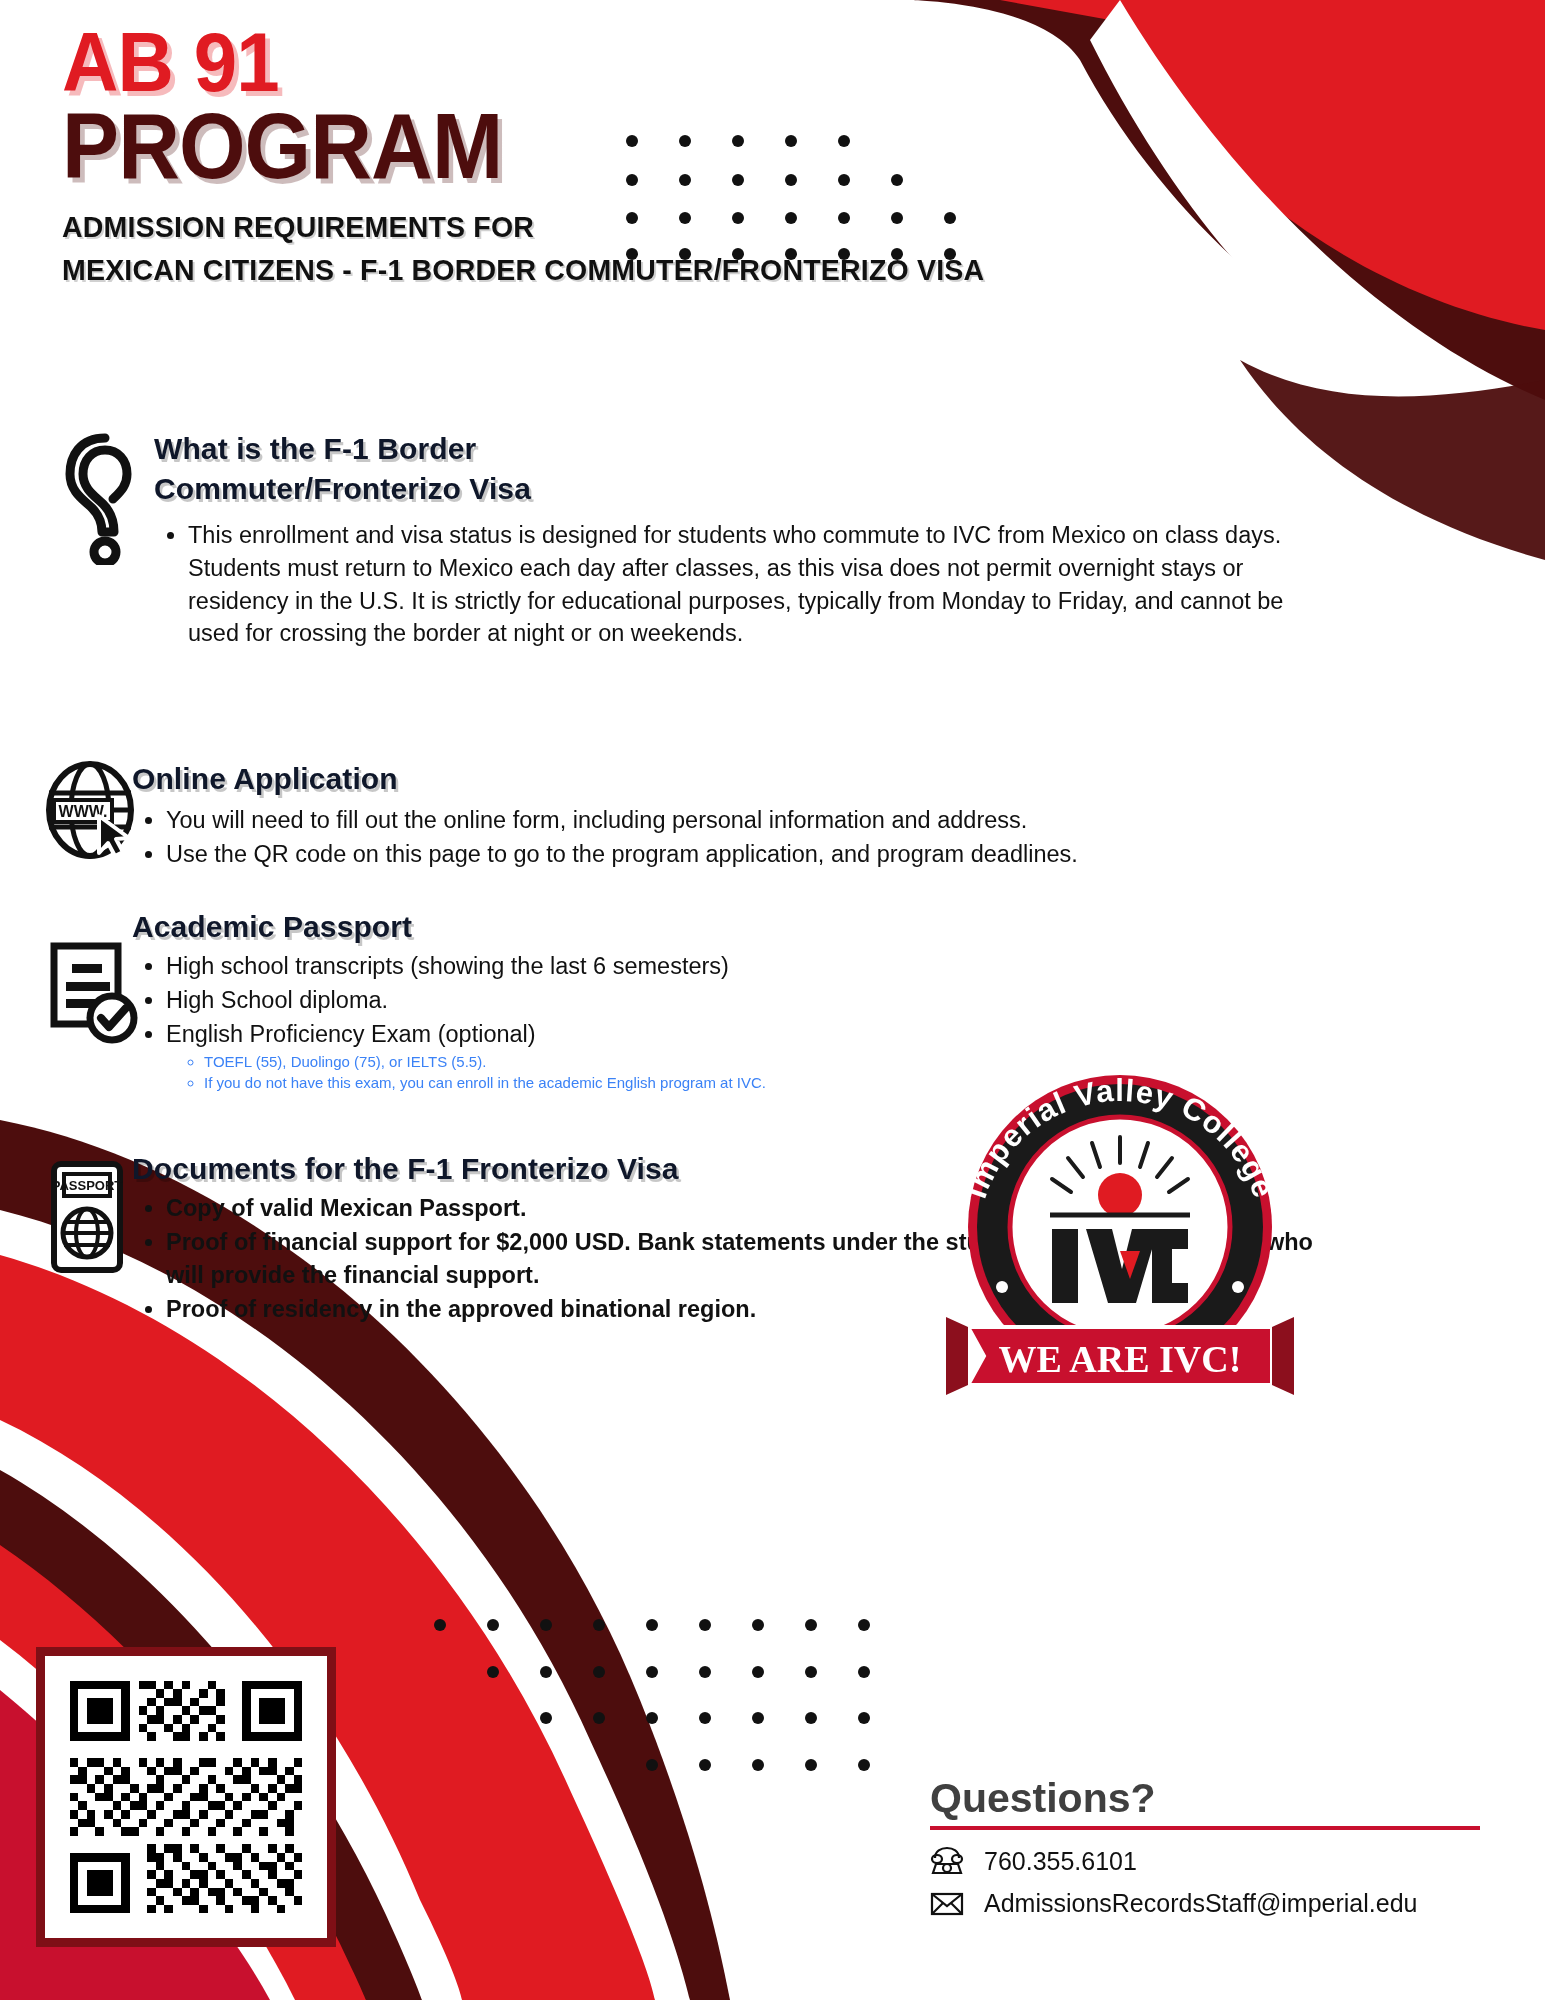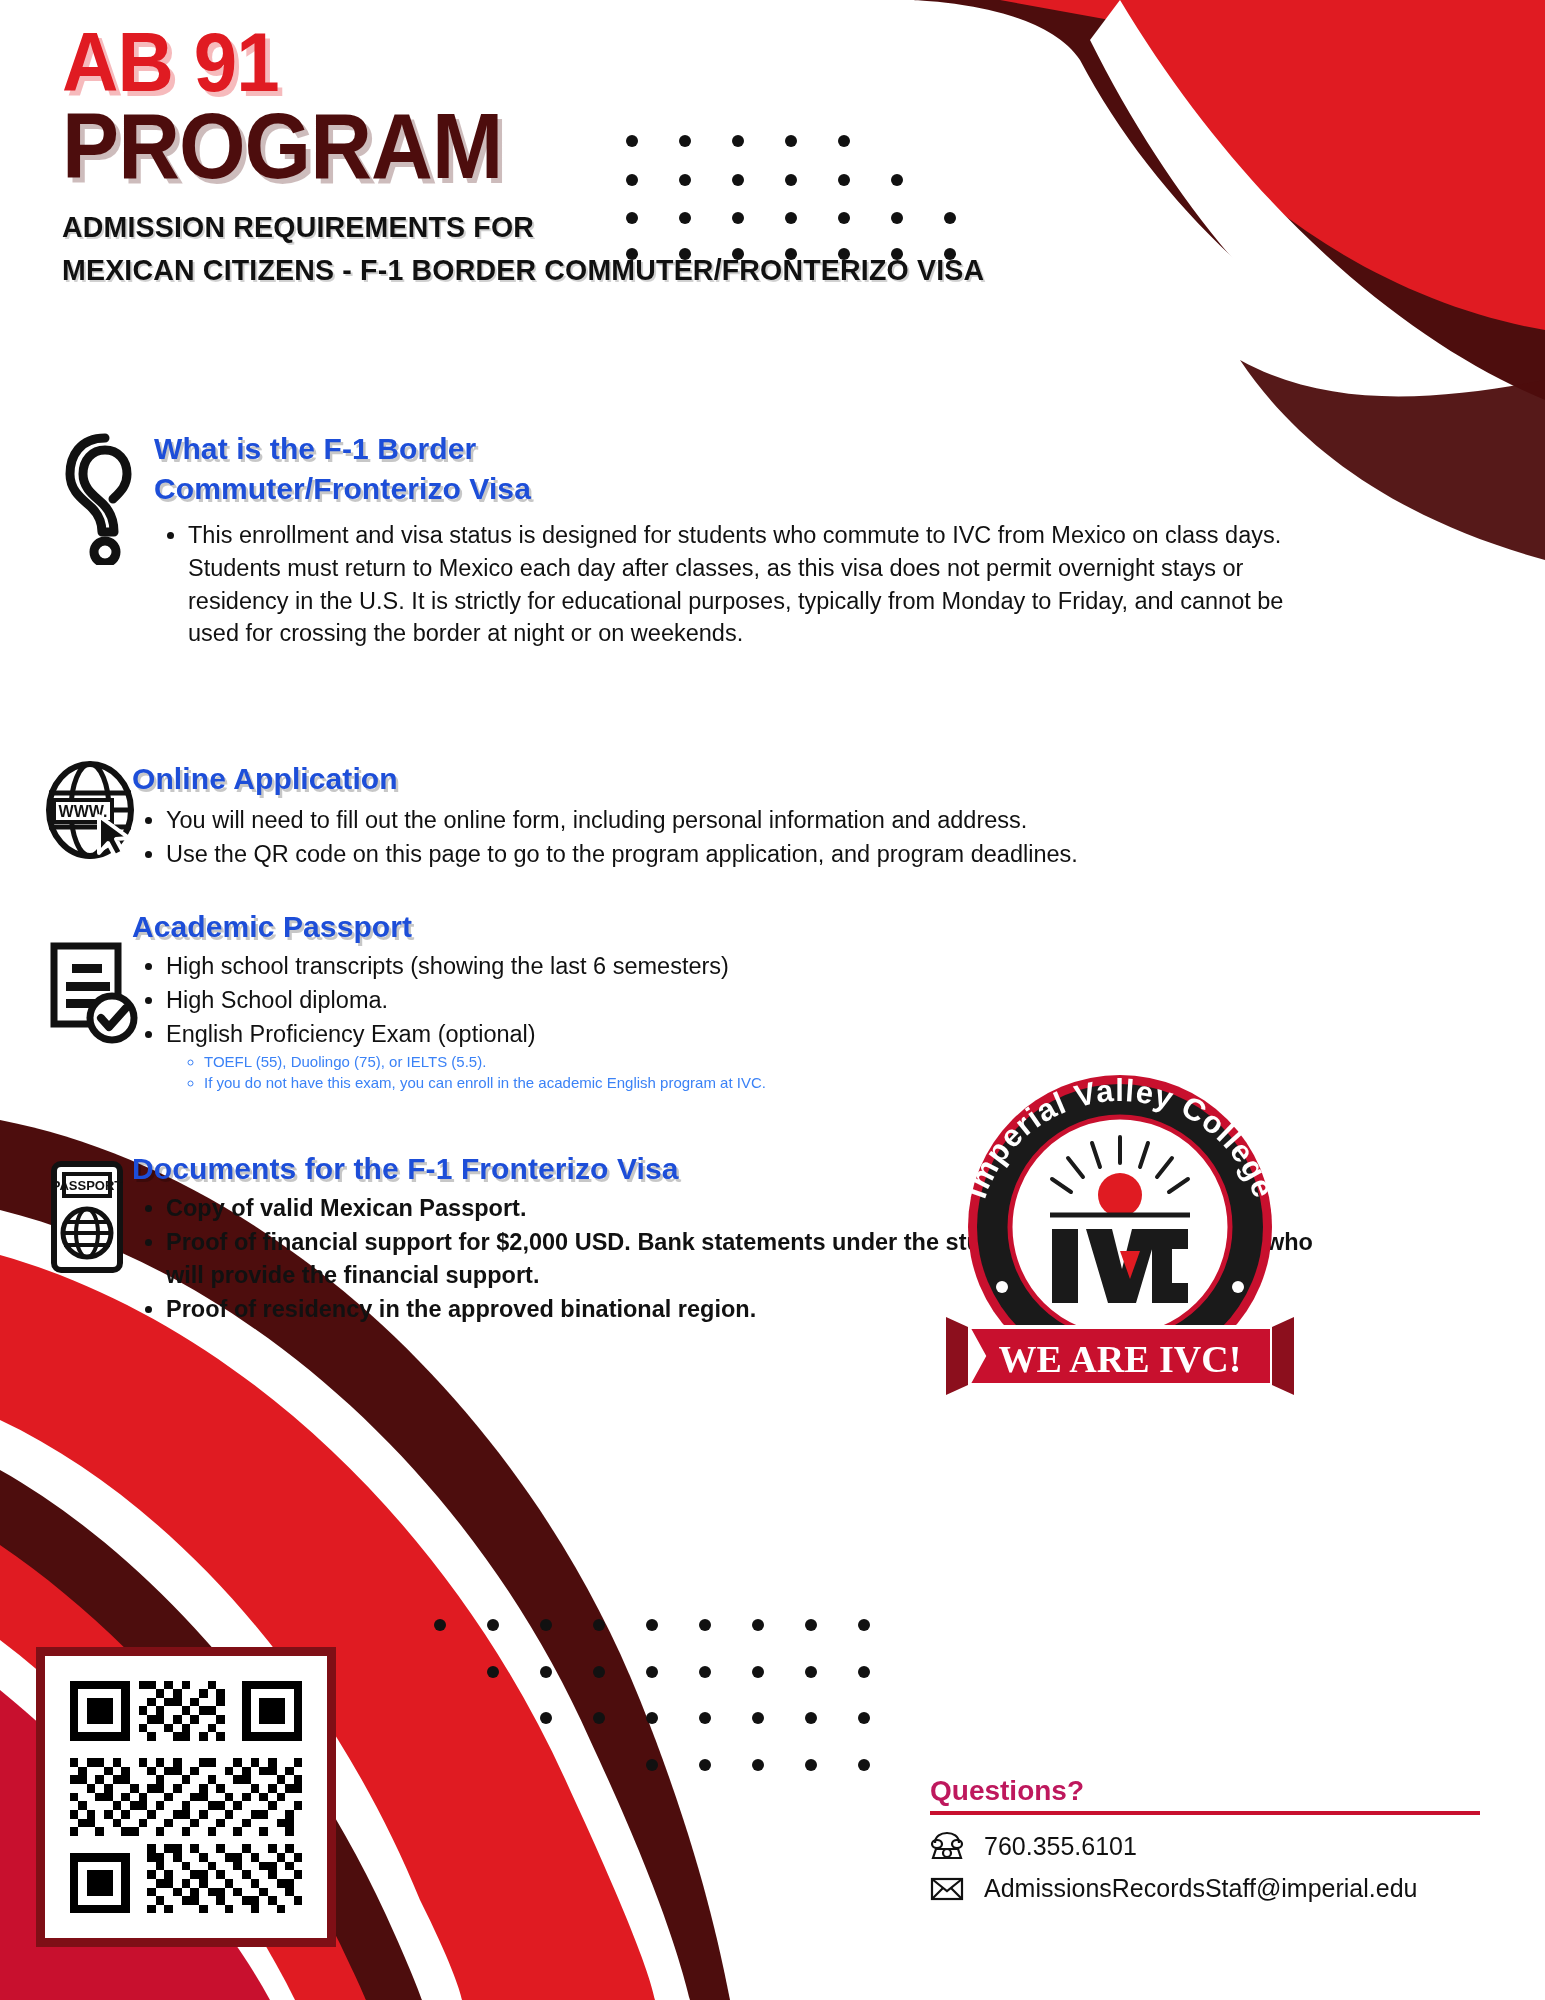--- a/index.html
+++ b/index.html
@@ -35,41 +35,41 @@
     text-shadow:2px 2px 0 rgba(0,0,0,0.18);
     transform:scaleX(0.95);transform-origin:left center;
   }
 
   
   .section{position:absolute;z-index:6;}
   .sec-icon{position:absolute;left:0;top:0;}
   .sec-body{margin-left:92px;}
   .sec-title{
     font-family:"Liberation Sans", sans-serif;
-    font-weight:bold;font-size:30px;color:#1d4ed8;
+    font-weight:bold;font-size:30px;color:#0f172a;
     text-shadow:2.5px 2.5px 0 rgba(0,0,0,0.22);
     letter-spacing:0.1px;line-height:1.28;margin:0 0 4px 0;
   }
   ul.bul{margin:0;padding-left:34px;list-style:disc;}
   ul.bul > li{
     font-family:"Liberation Sans", sans-serif;
     font-size:23.5px;line-height:1.40;color:#111;
     margin-bottom:1px;
   }
   ul.sub{margin:0;padding-left:38px;list-style:circle;}
   ul.sub > li{
     font-family:"Liberation Sans", sans-serif;
     font-size:15px;line-height:1.40;color:#3b82f6;
   }
 
   
   .contact{position:absolute;left:930px;top:1775px;width:560px;z-index:8;}
   .q-title{
     font-family:"Liberation Sans", sans-serif;
-    font-weight:bold;font-size:28px;color:#be185d;margin:0 0 4px 0;
+    font-weight:bold;font-size:41px;color:#404040;margin:0 0 4px 0;
   }
   .q-rule{height:4px;background:#c8102e;width:550px;margin-bottom:16px;}
   .c-row{display:flex;align-items:center;gap:20px;margin-bottom:13px;}
   .c-row .txt{font-size:25px;color:#111;font-family:"Liberation Sans", sans-serif;}
 
   
   .qr-frame{
     position:absolute;left:36px;top:1647px;width:300px;height:300px;
     background:#7f0f16;padding:0;z-index:9;border:9px solid #7f0f16;box-sizing:border-box;
   }

